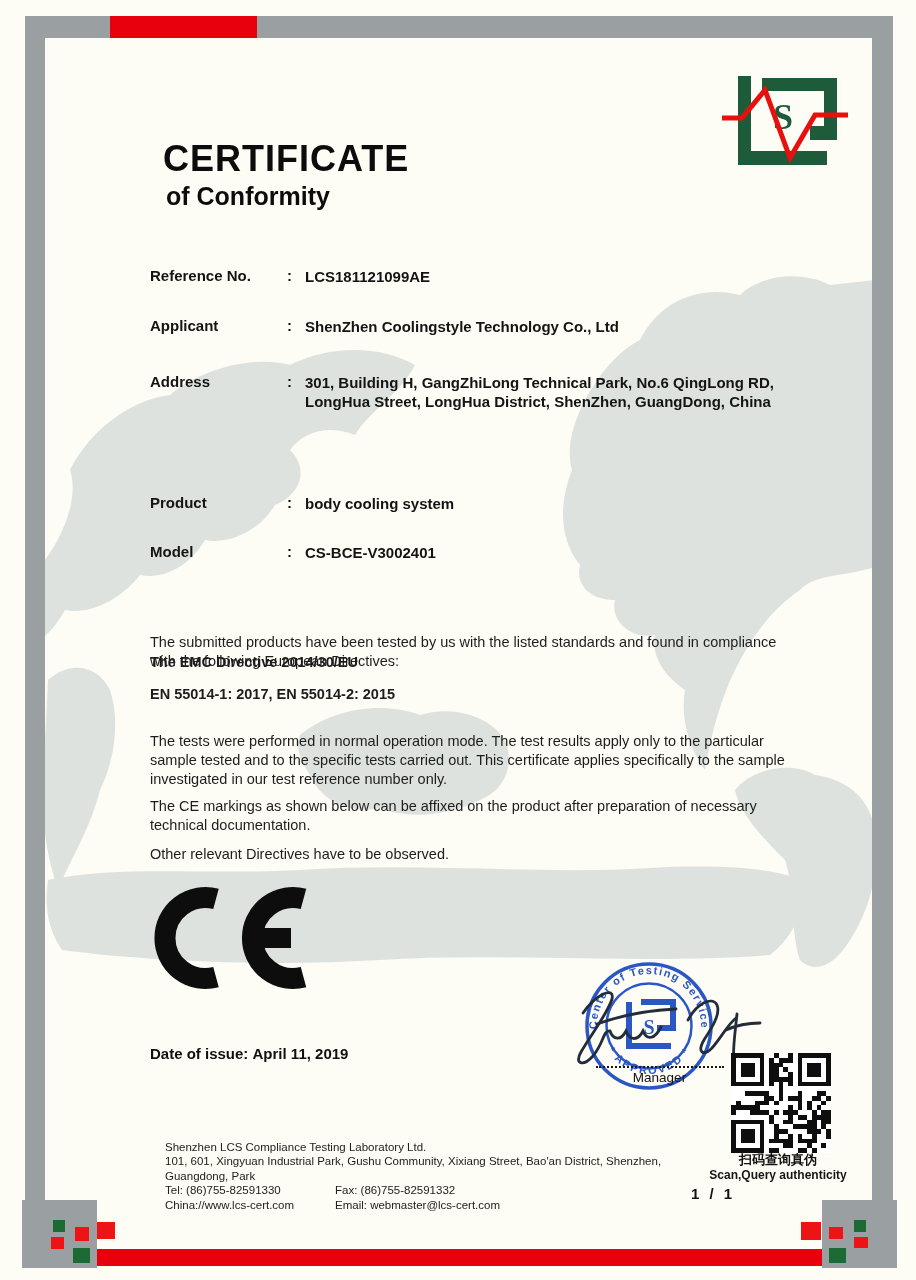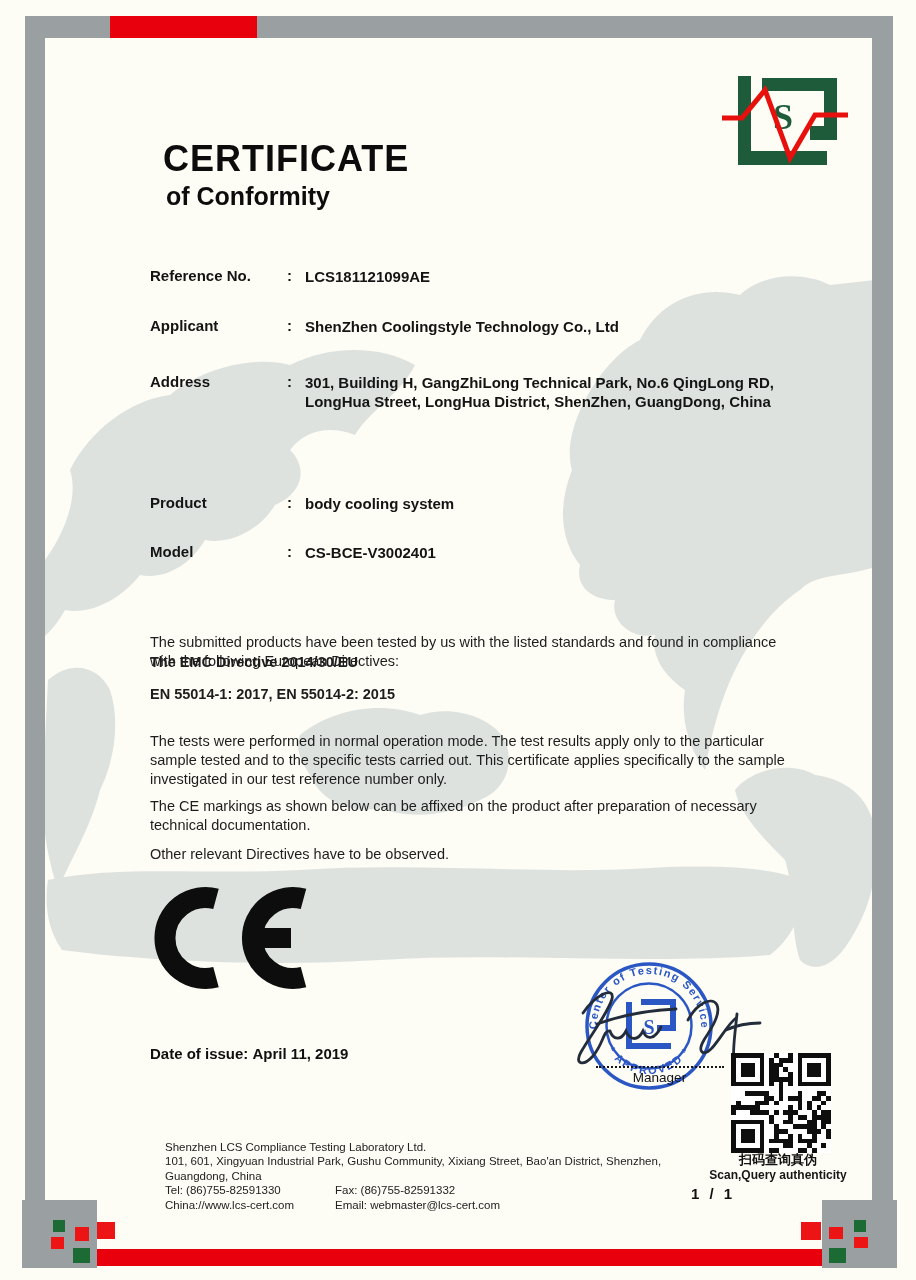--- a/index.html
+++ b/index.html
@@ -288,18 +288,18 @@
       </g>
   </svg>
   <div class="caption-zh">扫码查询真伪</div>
   <div class="caption-en">Scan,Query authenticity</div>
 
   <div class="pagenum">1 / 1</div>
 
   <div class="footer">
     <div>Shenzhen LCS Compliance Testing Laboratory Ltd.</div>
     <div>101, 601, Xingyuan Industrial Park, Gushu Community, Xixiang Street, Bao'an District, Shenzhen,</div>
-    <div>Guangdong, China</div>
+    <div>Guangdong, Park</div>
     <div><span class="fcell">Tel: (86)755-82591330</span><span>Fax: (86)755-82591332</span></div>
     <div><span class="fcell">China://www.lcs-cert.com</span><span>Email: webmaster@lcs-cert.com</span></div>
   </div>
 
 </div>
 
 </body></html>

